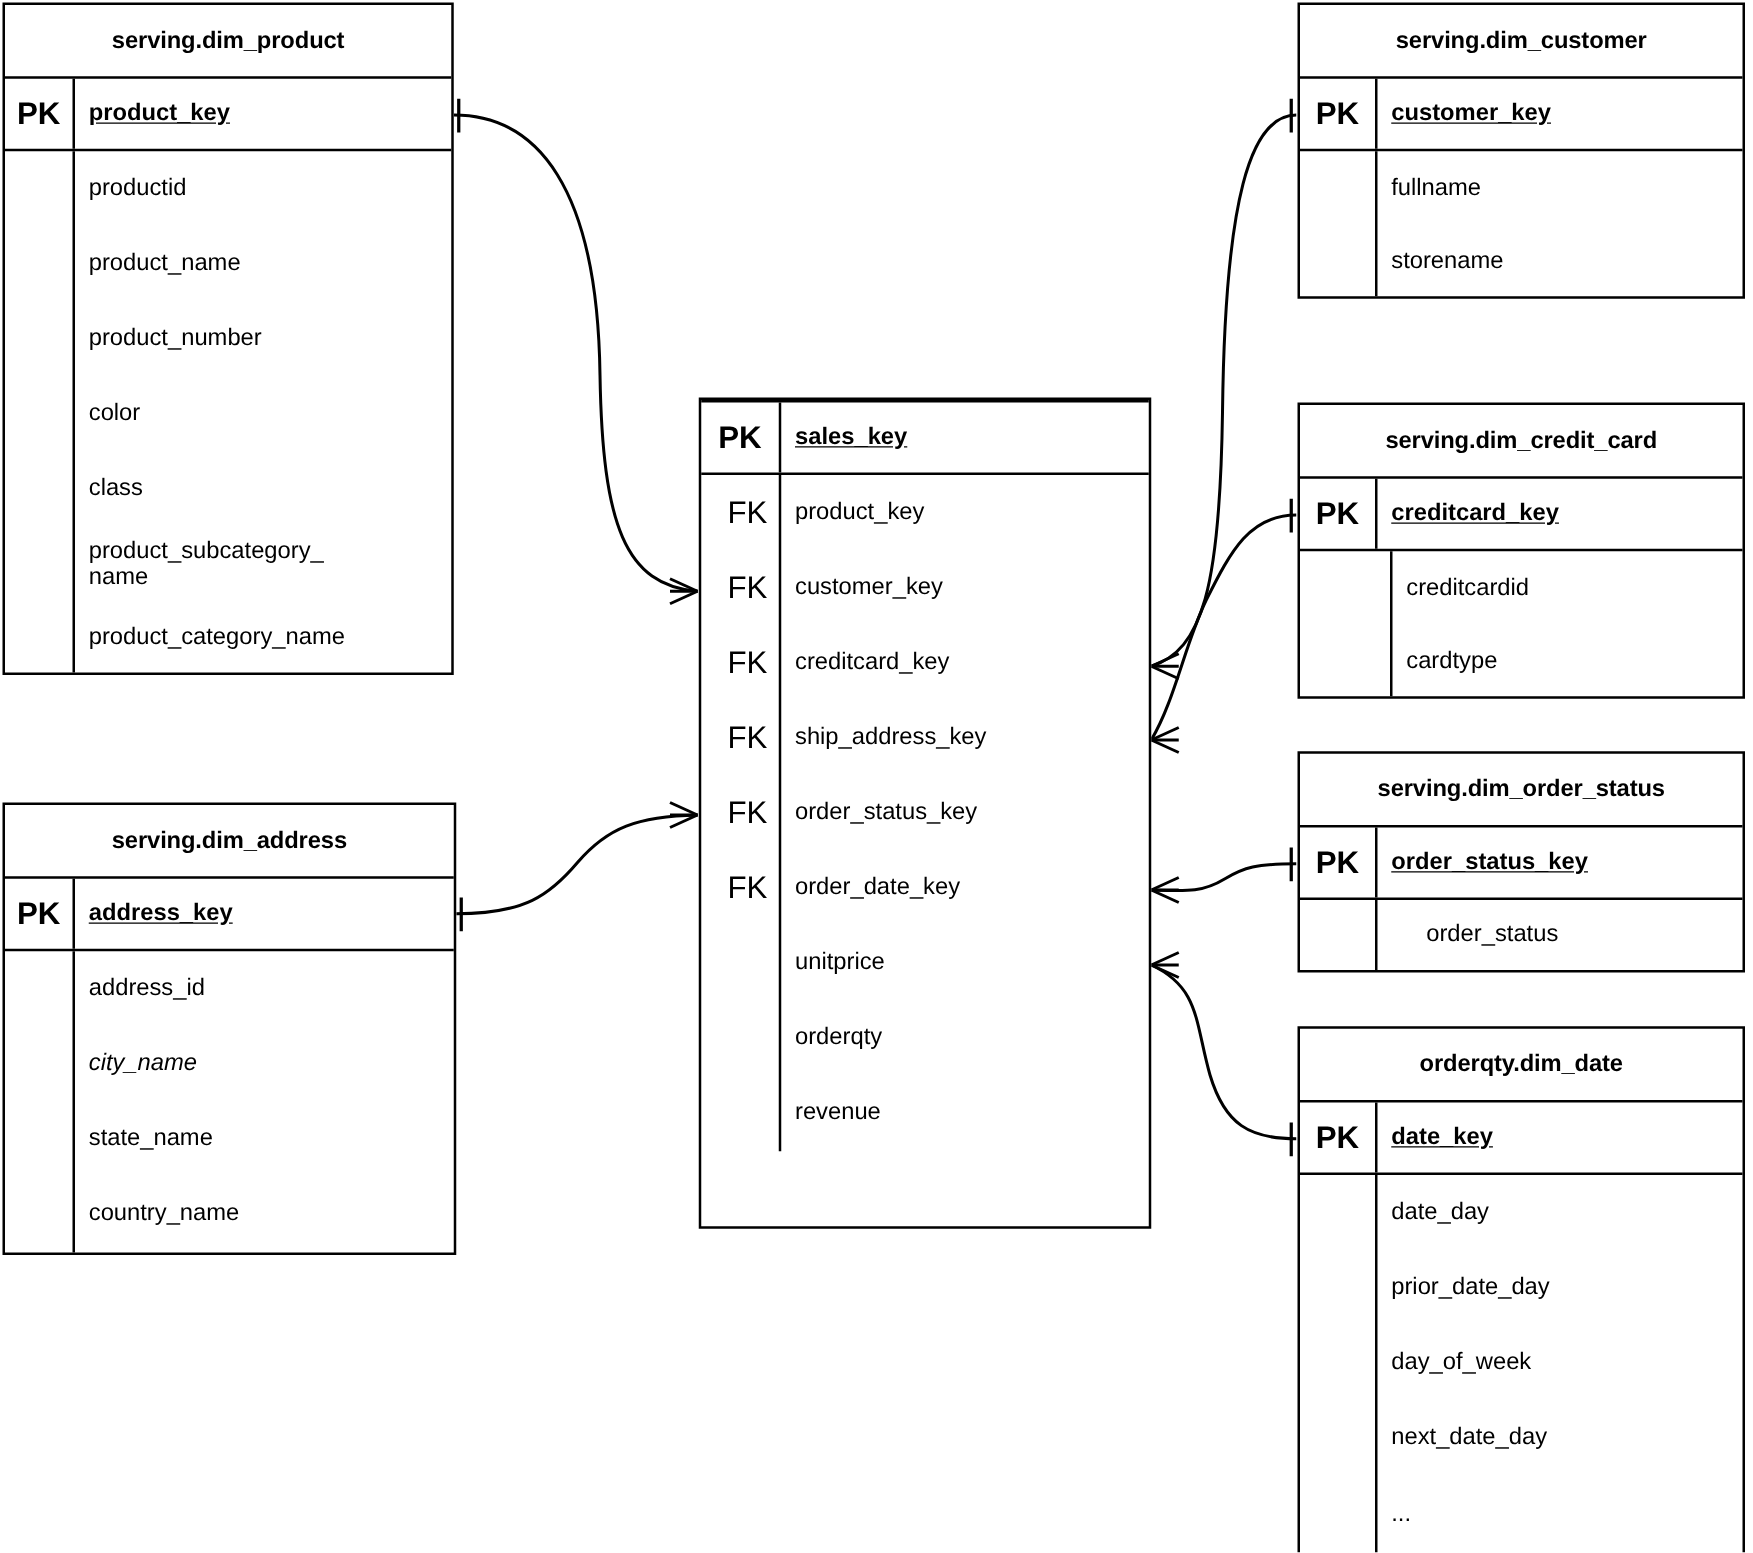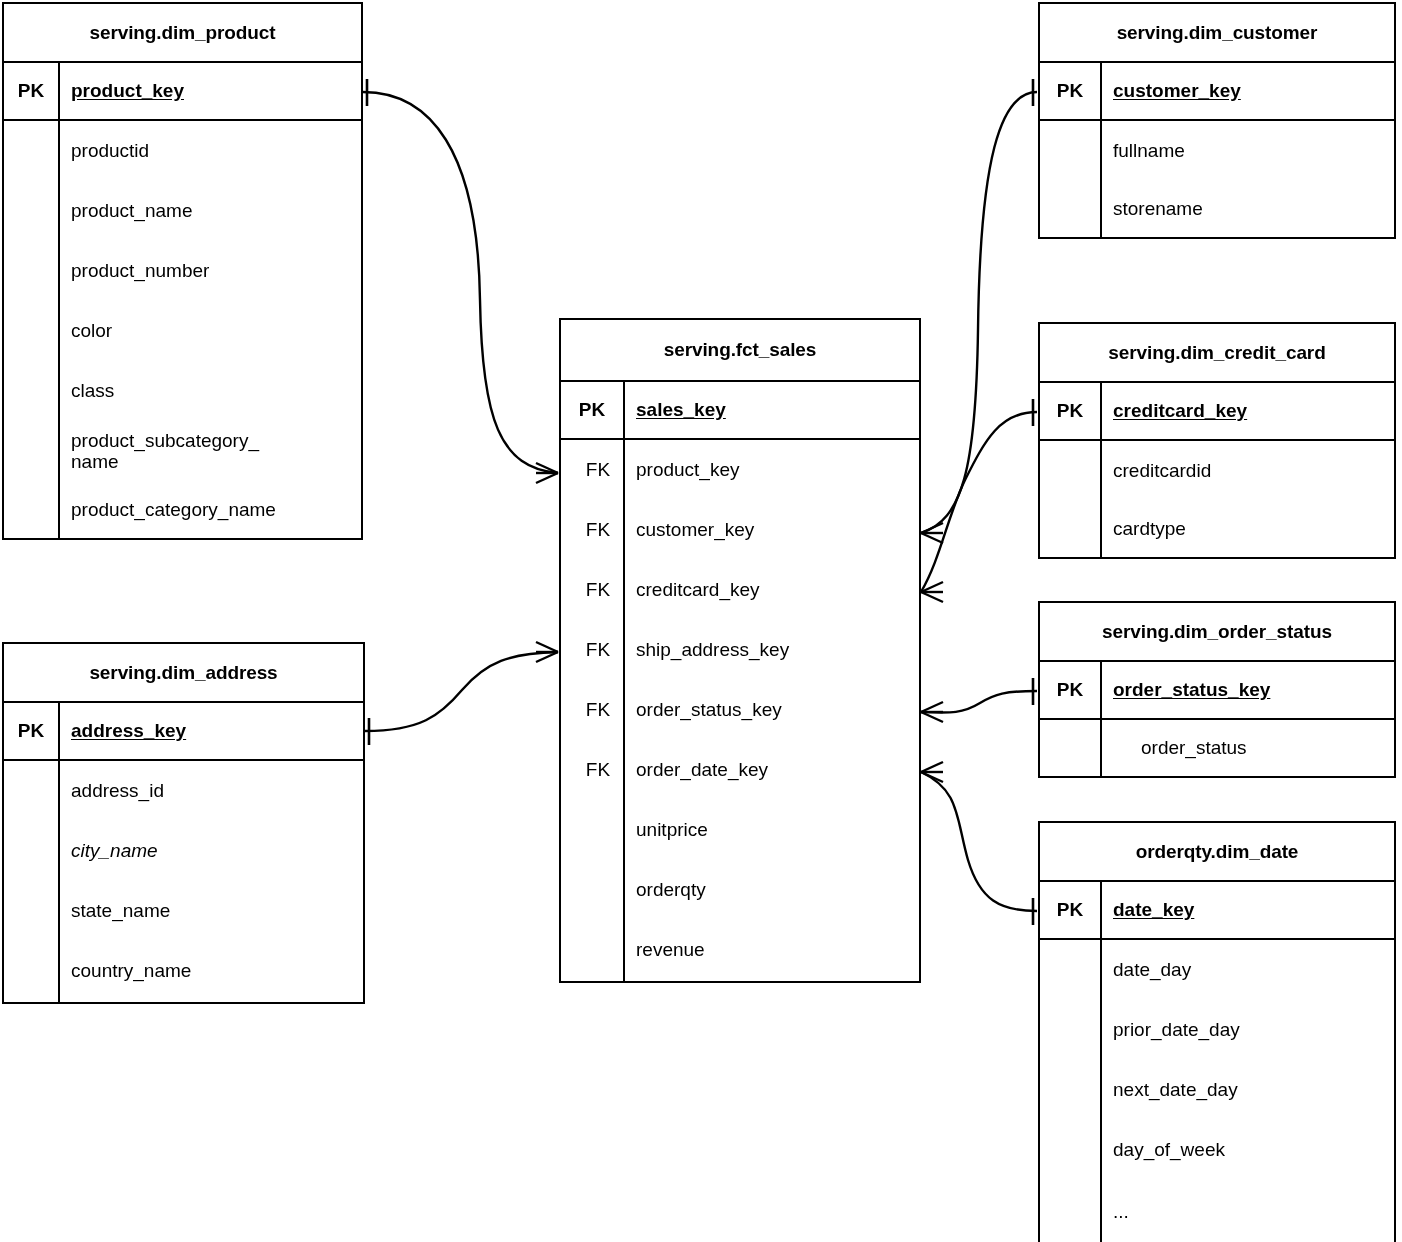--- a/index.html
+++ b/index.html
@@ -64,21 +64,21 @@
   .namecol {
     box-sizing: border-box;
     display: flex;
     flex-direction: column;
     flex: 1 1 auto;
   }
   .keycell {
     display: flex;
     align-items: center;
     justify-content: center;
-    font-size: 19px;
+    font-size: 25px;
   }
   .keycell.pk {
     font-weight: bold;
   }
   .namecell {
     display: flex;
     align-items: center;
     padding-left: 11px;
     font-size: 19px;
     white-space: pre-line;
@@ -202,21 +202,20 @@
       <div class="namecol">
         <div class="namecell" style="height:60px;">address_id</div>
         <div class="namecell" style="height:60px;font-style:italic;">city_name</div>
         <div class="namecell" style="height:60px;">state_name</div>
         <div class="namecell" style="height:61px;">country_name</div>
       </div>
     </div>
   </div>
 
   <div class="entity" style="left:559px; top:318px; width:362px; height:665px;">
-    <div class="ent-title" style="height:60px;">serving.fct_sales</div>
     <div class="pk-row" style="height:60px;">
       <div class="keycol" style="width:64px;">
         <div class="keycell pk" style="height:100%;">PK</div>
       </div>
       <div class="namecol">
         <div class="namecell pk" style="height:100%;">sales_key</div>
       </div>
     </div>
     <div class="attr-body" style="height:541px;">
       <div class="keycol" style="width:64px;padding-left:12px;">
@@ -269,21 +268,21 @@
   <div class="entity" style="left:1038px; top:322px; width:358px; height:237px;">
     <div class="ent-title" style="height:57px;">serving.dim_credit_card</div>
     <div class="pk-row" style="height:60px;">
       <div class="keycol" style="width:62px;">
         <div class="keycell pk" style="height:100%;">PK</div>
       </div>
       <div class="namecol">
         <div class="namecell pk" style="height:100%;">creditcard_key</div>
       </div>
     </div>
-    <div class="attr-body" style="height:116px;">
+    <div class="attr-body" style="height:116px;padding-left:12px;">
       <div class="keycol" style="width:62px;">
         <div class="keycell" style="height:60px;"></div>
         <div class="keycell" style="height:56px;"></div>
       </div>
       <div class="namecol">
         <div class="namecell" style="height:60px;">creditcardid</div>
         <div class="namecell" style="height:56px;">cardtype</div>
       </div>
     </div>
   </div>
@@ -322,20 +321,20 @@
       <div class="keycol" style="width:62px;">
         <div class="keycell" style="height:60px;"></div>
         <div class="keycell" style="height:60px;"></div>
         <div class="keycell" style="height:60px;"></div>
         <div class="keycell" style="height:60px;"></div>
         <div class="keycell" style="height:64px;"></div>
       </div>
       <div class="namecol">
         <div class="namecell" style="height:60px;">date_day</div>
         <div class="namecell" style="height:60px;">prior_date_day</div>
+        <div class="namecell" style="height:60px;">day_of_week</div>
         <div class="namecell" style="height:60px;">next_date_day</div>
-        <div class="namecell" style="height:60px;">day_of_week</div>
         <div class="namecell" style="height:64px;">...</div>
       </div>
     </div>
   </div>
 
 </div>
 
 </body></html>

